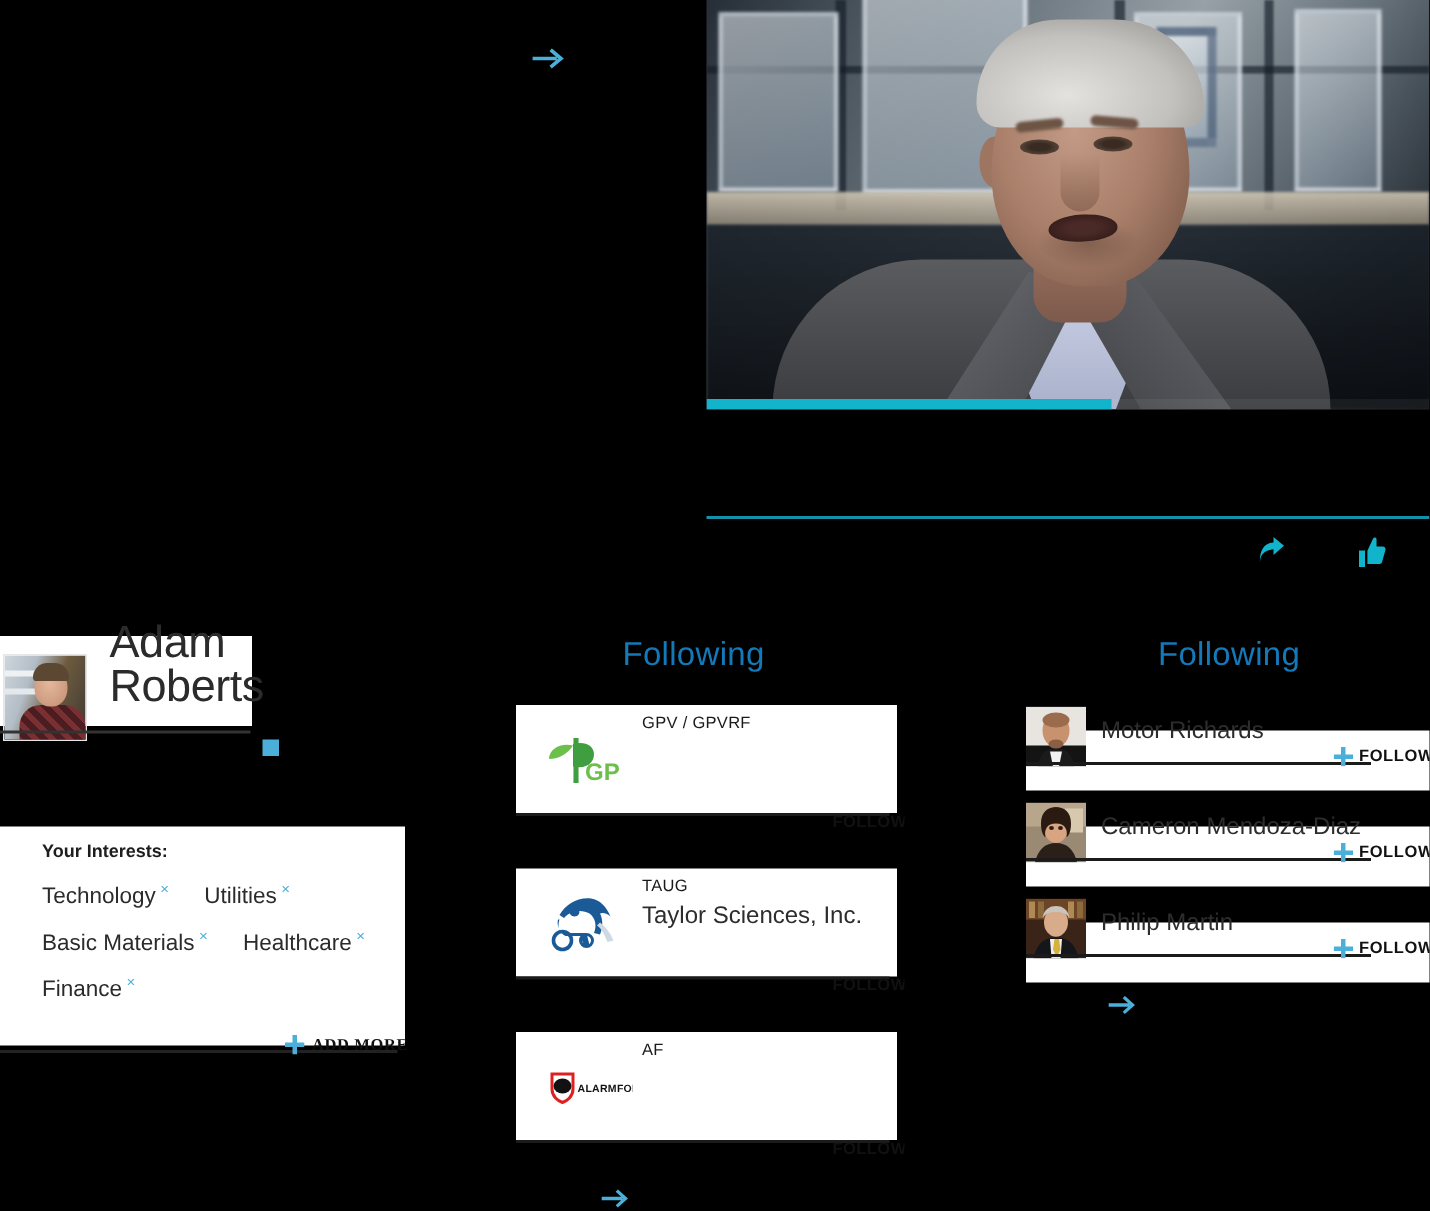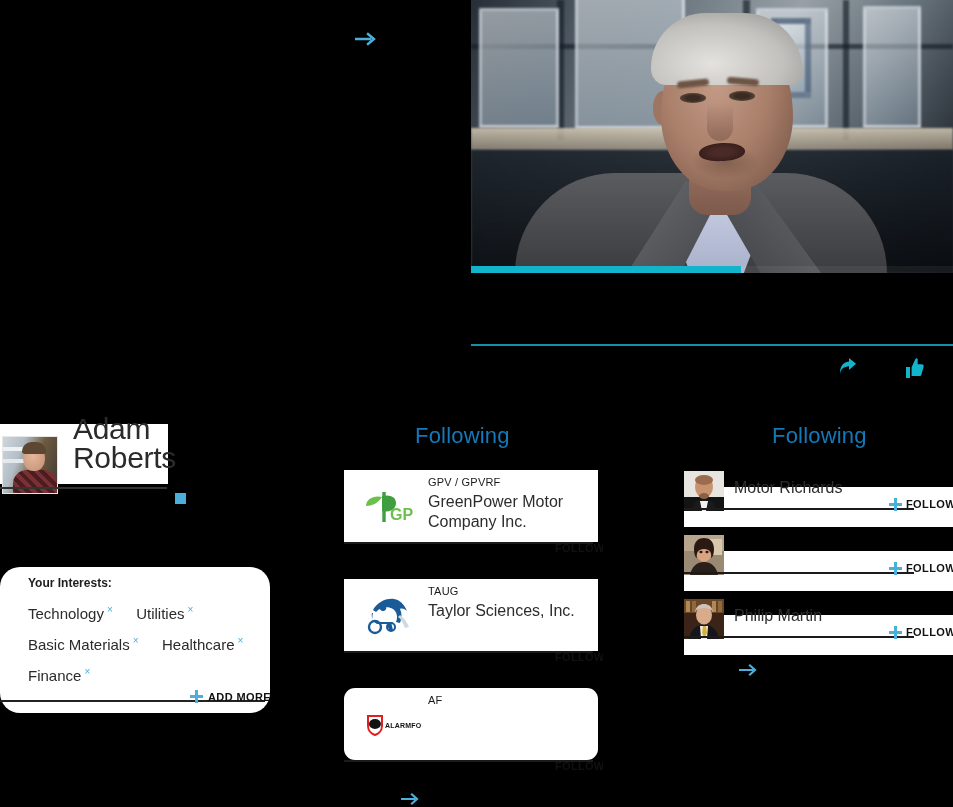--- a/index.html
+++ b/index.html
@@ -173,42 +173,42 @@
     font-size: 30px; line-height: 29px; color: #2b2b2b; font-weight: 300;
     letter-spacing: -.3px; white-space: nowrap;
   }
   .blue-square {
     position: absolute; left: 175px; top: 493px; width: 11px; height: 11px;
     background: #4cafd9;
   }
 
   
   .interests-card {
-    position: absolute; left: 0px; top: 567px; width: 270px; height: 146px;
-    background: #fff; box-shadow: 0 2px 7px rgba(0,0,0,.4); border-radius: 20px;
+    position: absolute; left: 0px; top: 551px; width: 270px; height: 146px;
+    background: #fff; box-shadow: 0 2px 7px rgba(0,0,0,.4);
   }
   .interests-underline {
     position: absolute; left: 0px; top: 700px; width: 265px; height: 2px;
     background: #222;
   }
   .interests-title {
     position: absolute; left: 28px; top: 9px;
     font-size: 12px; font-weight: bold; color: #1d1d1d;
   }
   .tag-row { position: absolute; left: 28px; white-space: nowrap; }
   .tag {
     display: inline-block; font-size: 15px; color: #2b2b2b; font-weight: 400;
     margin-right: 8px; position: relative;
   }
   .tag .x {
     color: #4cafd9; font-size: 10px; position: relative; top: -6px; left: 3px;
   }
   .addmore-wrap {
     position: absolute; left: 190px; top: 690px;
-    display: flex; align-items: center; gap: 5px;
+    display: flex; align-items: center; gap: 5px; font-family: Liberation Serif, serif;
   }
   .plus-ico { width: 13px; height: 13px; }
   .addmore-text {
     font-size: 11px; font-weight: bold; color: #111; letter-spacing: .4px;
   }
 
   
   .col-head {
     position: absolute; font-size: 22px; color: #1479b8; font-weight: 400;
     letter-spacing: .2px;
@@ -389,21 +389,20 @@
   <div class="co-card" style="top:470px;">
     <div class="co-logo">
       <svg viewBox="0 0 62 48" width="62" height="48">
         <path d="M6 24c0-7 8-11 16-9-3 5-9 9-16 9z" fill="#6cbf4b"></path>
         <path d="M22 14c8-2 14 1 14 7 0 6-6 10-14 8z" fill="#3f9e3f"></path>
         <path d="M24 10c0 14 0 22 0 30" stroke="#3f9e3f" stroke-width="3.4" fill="none"></path>
         <text x="30" y="38" font-family="Liberation Sans, sans-serif" font-size="16" font-weight="bold" fill="#6cbf4b">GP</text>
       </svg>
     </div>
     <div class="co-ticker">GPV / GPVRF</div>
-    <div class="co-name">GreenPower Motor Company Inc.</div>
   </div>
   <div class="co-underline" style="top:542px;"></div>
   <div class="co-follow" style="left:551px;top:541px;">
     <svg class="plus-ico" viewBox="0 0 13 13">
       <path d="M5 0h3v5h5v3H8v5H5V8H0V5h5z" fill="#4cafd9"></path>
     </svg>
     <span class="lbl">FOLLOW</span>
   </div>
 
   <div class="co-card" style="top:579px;">
@@ -421,21 +420,21 @@
     <div class="co-name">Taylor Sciences, Inc.</div>
   </div>
   <div class="co-underline" style="top:651px;"></div>
   <div class="co-follow" style="left:551px;top:650px;">
     <svg class="plus-ico" viewBox="0 0 13 13">
       <path d="M5 0h3v5h5v3H8v5H5V8H0V5h5z" fill="#4cafd9"></path>
     </svg>
     <span class="lbl">FOLLOW</span>
   </div>
 
-  <div class="co-card" style="top:688px;border-radius:11px;">
+  <div class="co-card" style="top:688px;">
     <div class="co-logo">
       <svg viewBox="0 0 62 48" width="62" height="48">
         <path d="M8 16h14v10c0 5-4 8-7 9-3-1-7-4-7-9z" fill="#fff" stroke="#e02020" stroke-width="2"></path>
         <ellipse cx="15" cy="24" rx="6" ry="5" fill="#121212"></ellipse>
         <text x="25" y="28" font-family="Liberation Sans, sans-serif" font-size="7" font-weight="bold" fill="#111" letter-spacing="0.2">ALARMFORCE</text>
       </svg>
     </div>
     <div class="co-ticker">AF</div>
   </div>
   <div class="co-underline" style="top:760px;"></div>
@@ -482,20 +481,21 @@
         <rect width="40" height="40" fill="#9a8a74"></rect>
         <rect x="0" y="0" width="40" height="16" fill="#b8a68c"></rect>
         <rect x="26" y="4" width="12" height="16" fill="#d8c9ae"></rect>
         <path d="M6 40c2-9 7-13 14-13s12 4 14 13z" fill="#2a1f19"></path>
         <ellipse cx="20" cy="17" rx="8" ry="10" fill="#d8a482"></ellipse>
         <path d="M10 14c0-8 5-11 10-11s10 3 10 11c0 6-2 9-3 9 1-5-1-9-7-9s-8 4-7 9c-1 0-3-3-3-9z" fill="#2b1a12"></path>
         <ellipse cx="17" cy="17" rx="1.6" ry="1.3" fill="#2b1a12"></ellipse>
         <ellipse cx="23" cy="17" rx="1.6" ry="1.3" fill="#2b1a12"></ellipse>
       </svg>
     </div>
+    <div class="pp-name">Cameron Mendoza-Diaz</div>
   </div>
   <div class="pp-underline" style="top:572px;"></div>
   <div class="pp-follow" style="left:889px;top:561px;">
     <svg class="plus-ico" viewBox="0 0 13 13">
       <path d="M5 0h3v5h5v3H8v5H5V8H0V5h5z" fill="#4cafd9"></path>
     </svg>
     <span class="lbl">FOLLOW</span>
   </div>
 
   <div class="pp-card" style="top:615px;">

